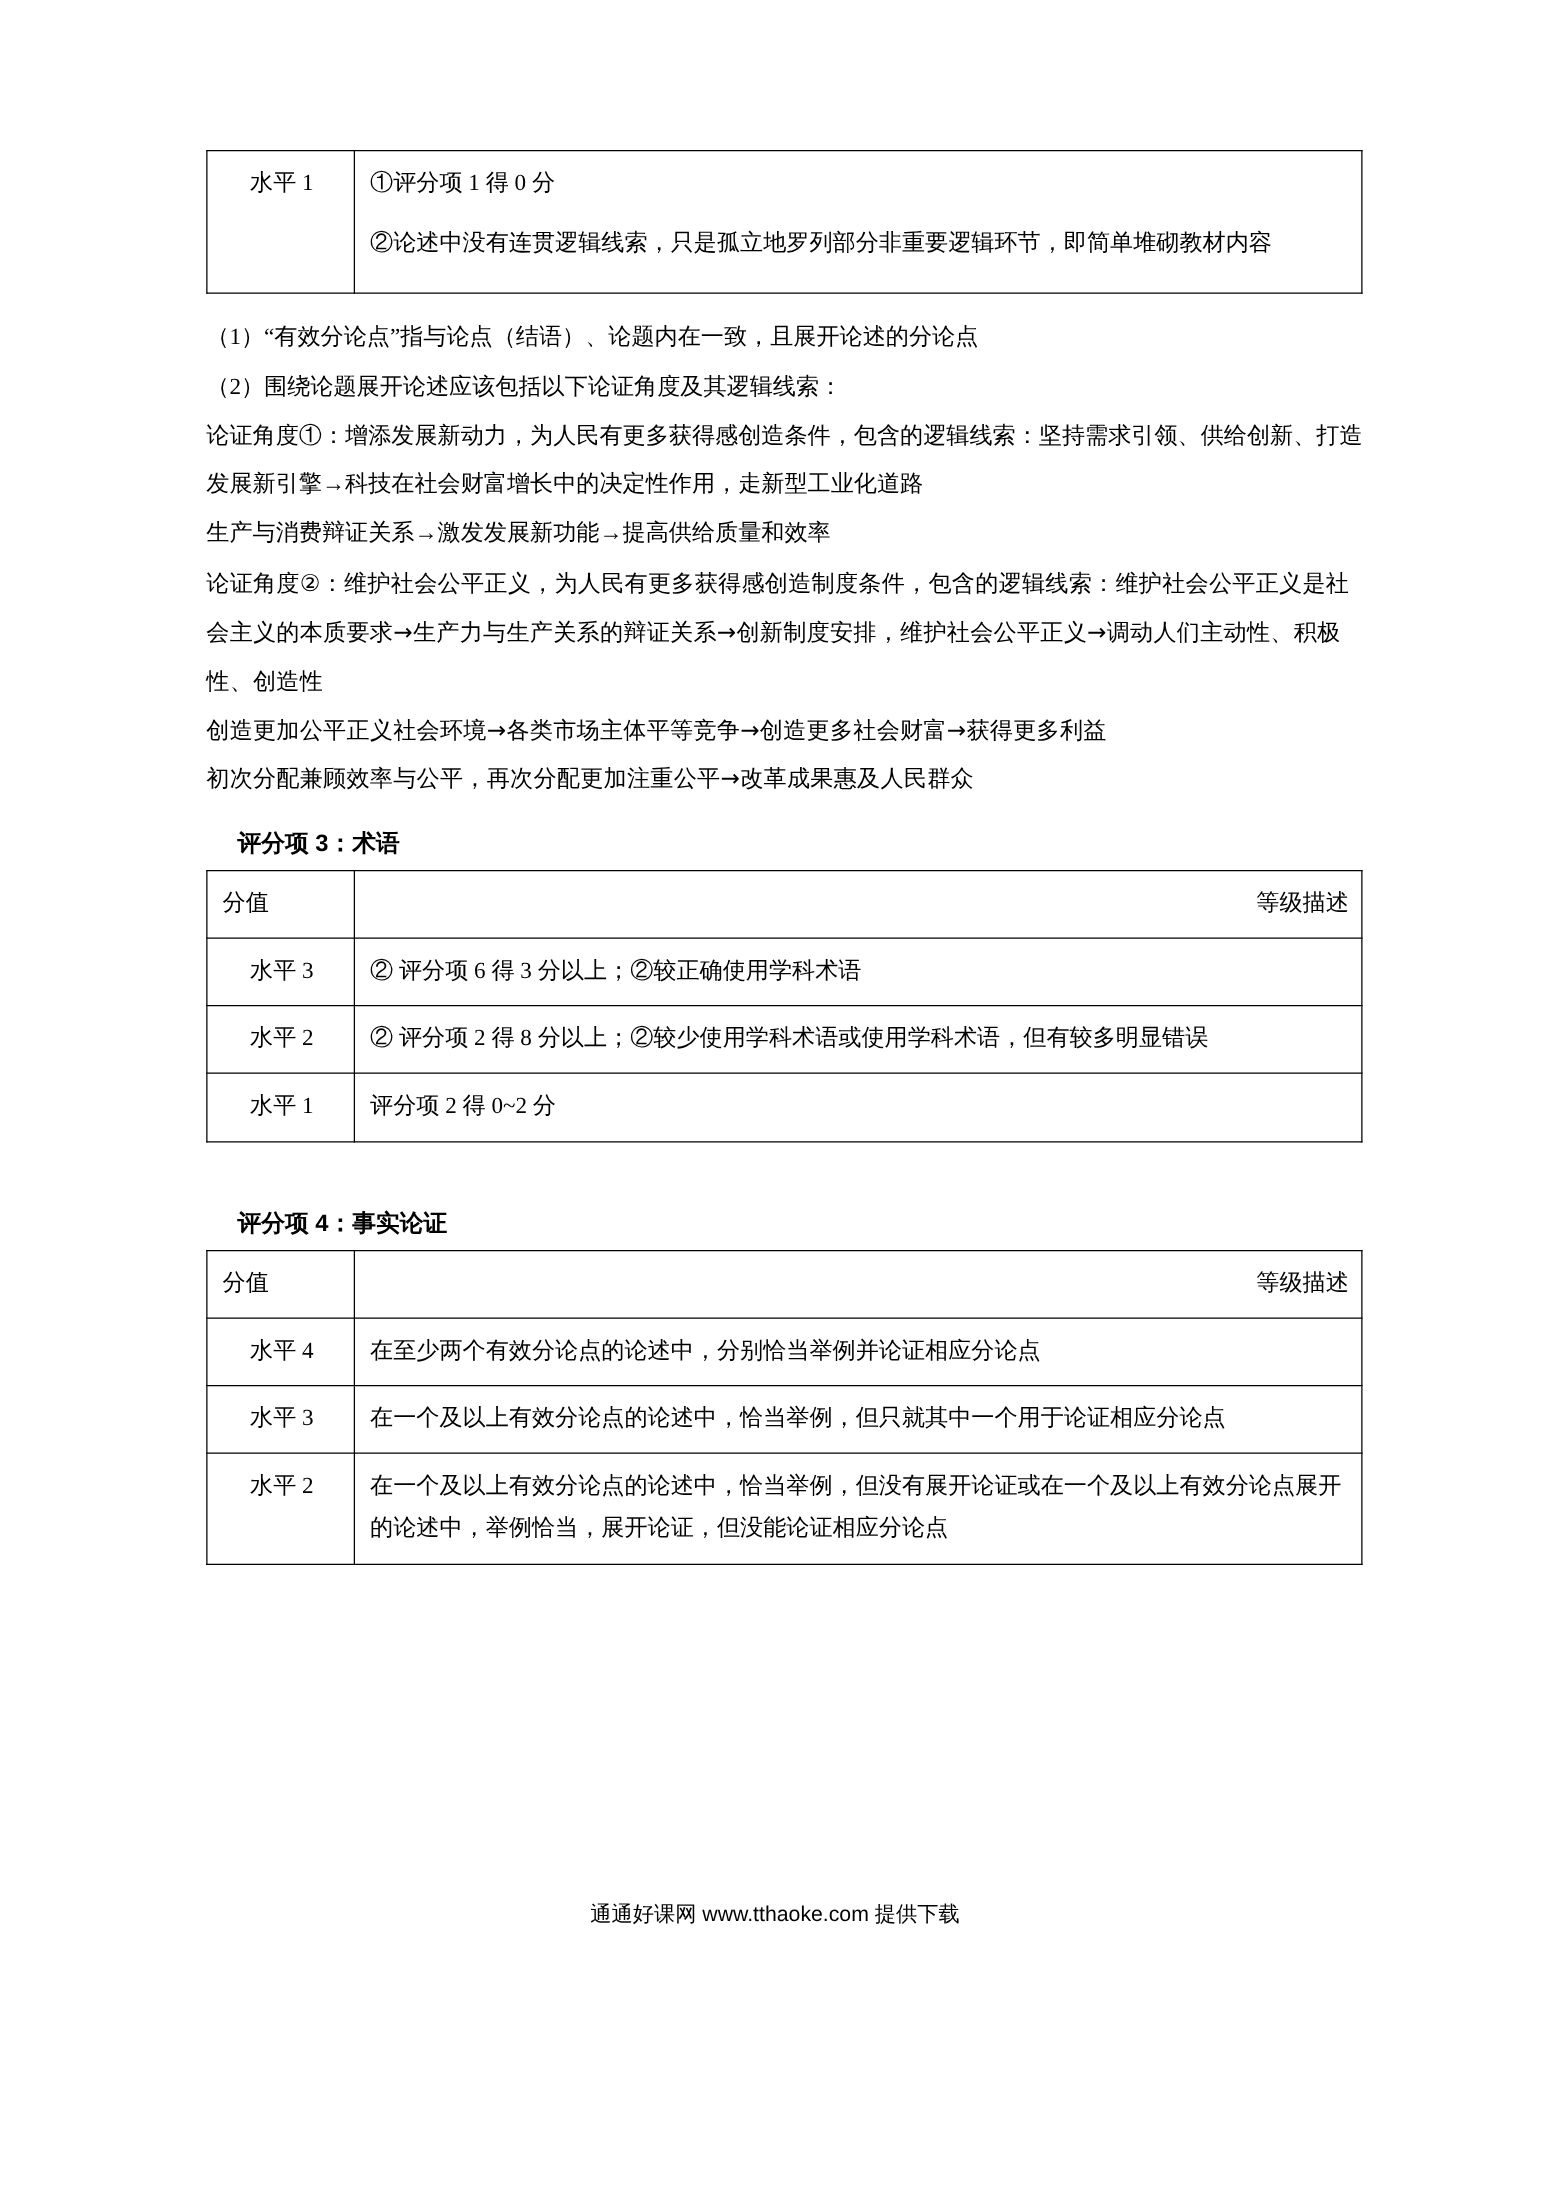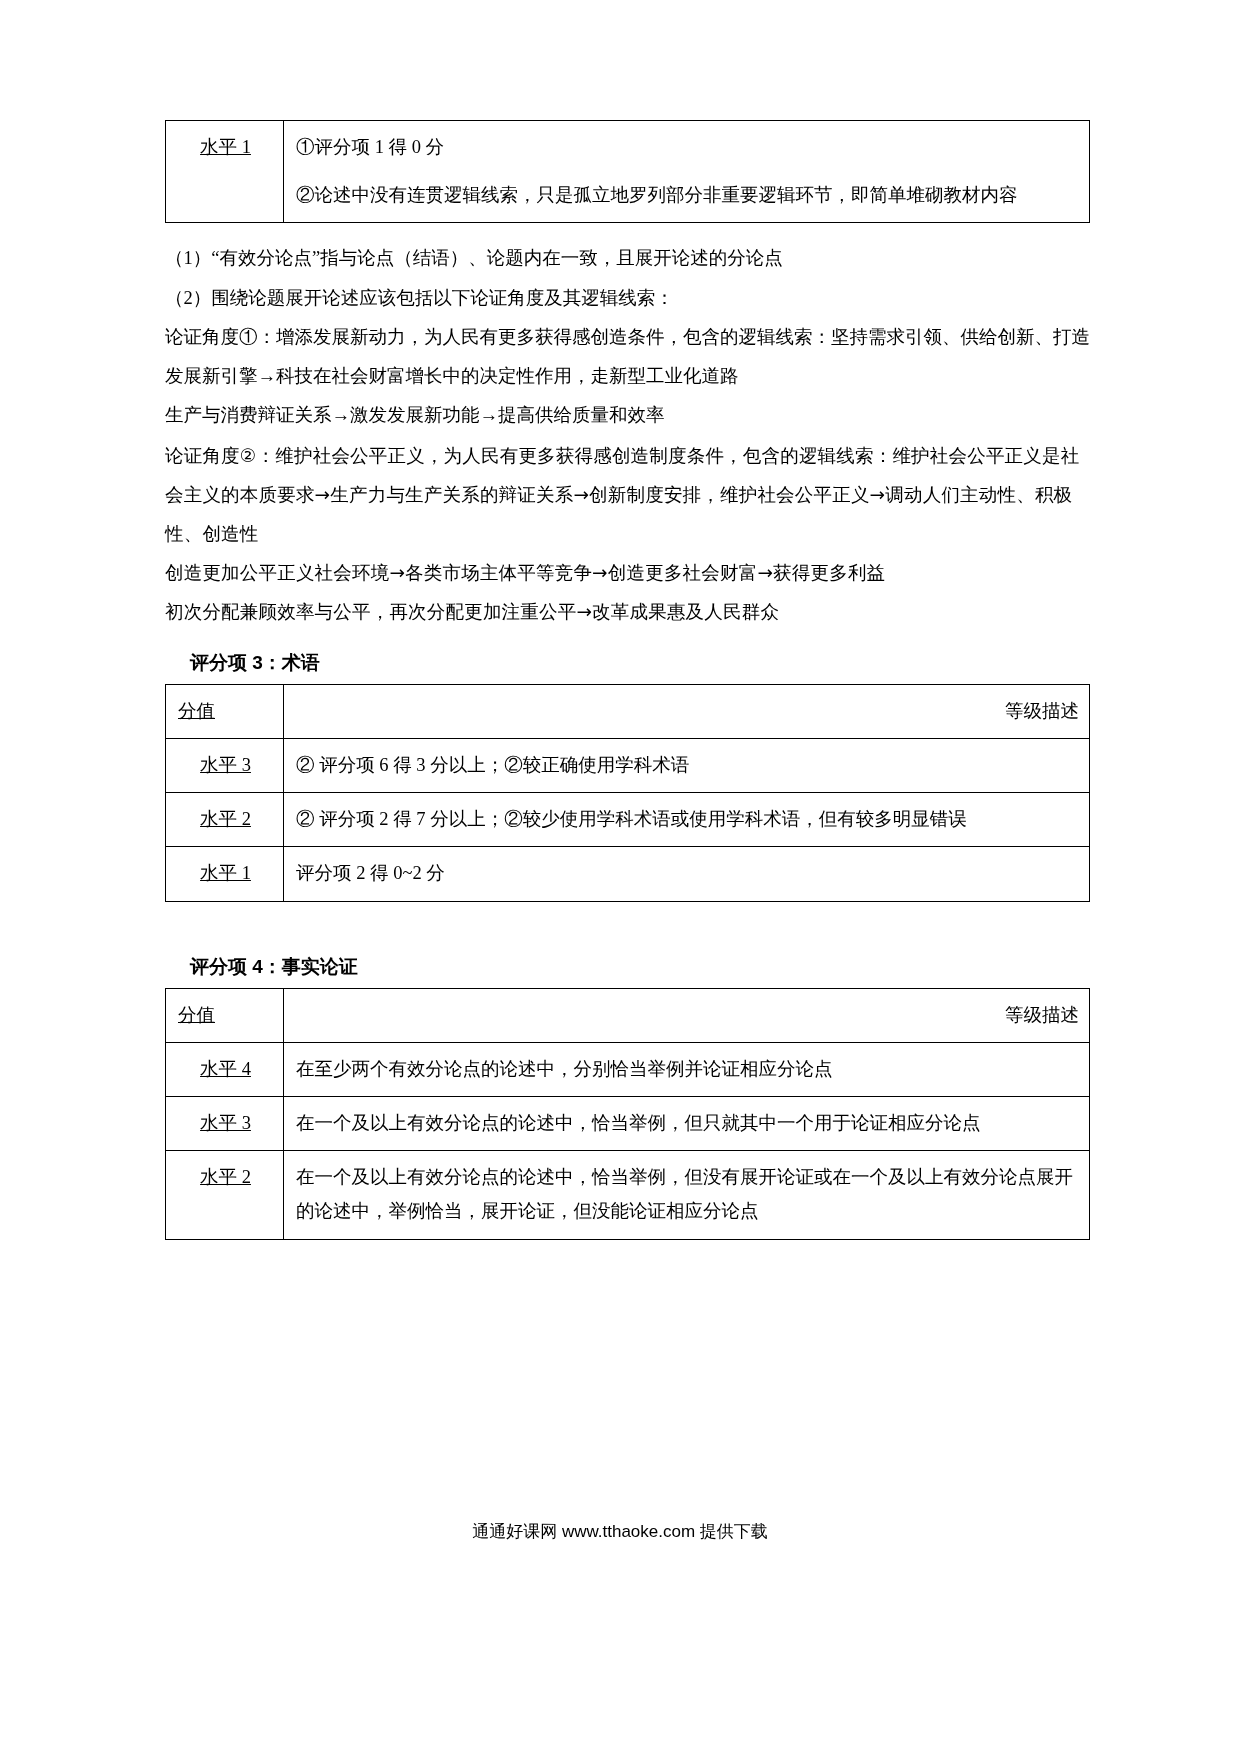--- a/index.html
+++ b/index.html
@@ -34,34 +34,33 @@
     vertical-align: top;
     padding: 9px 10px 10px 12px;
     font-size: 18.5px;
     line-height: 1.85;
     font-weight: normal;
   }
   .c-level {
     width: 95px;
     text-align: center;
     white-space: nowrap;
-    text-decoration: underline;
   }
   .c-desc { text-align: left; }
   .hdr td {
     text-align: left;
     padding-top: 8px;
     padding-bottom: 8px;
   }
   .hdr .c-desc { text-align: right; }
 
   
   .t-top td { padding-top: 12px; padding-bottom: 14px; }
   .t-top p { margin: 0 0 14px 0; }
-  .t-top p:last-child { margin-bottom: 0; }
+  .t-top p:last-child { margin-bottom: 12px; }
   .indent2 { text-indent: 0; }
 
   
   .body-note {
     font-size: 18.5px;
     line-height: 2.12;
     margin: 16px 0 0 0;
   }
   .body-note p { margin: 0; }
 
@@ -133,21 +132,21 @@
         <tr class="hdr">
       <td class="c-level">分值</td>
       <td class="c-desc">等级描述</td>
     </tr>
     <tr>
       <td class="c-level">水平 3</td>
       <td class="c-desc">②  评分项 6 得 3 分以上；②较正确使用学科术语</td>
     </tr>
     <tr>
       <td class="c-level">水平 2</td>
-      <td class="c-desc">②  评分项 2 得 7 分以上；②较少使用学科术语或使用学科术语，但有较多明显错误</td>
+      <td class="c-desc">②  评分项 2 得 8 分以上；②较少使用学科术语或使用学科术语，但有较多明显错误</td>
     </tr>
     <tr>
       <td class="c-level">水平 1</td>
       <td class="c-desc">评分项 2 得 0~2 分</td>
     </tr>
   </tbody>
     </table>
 
   <div class="sp-med"></div>
 

